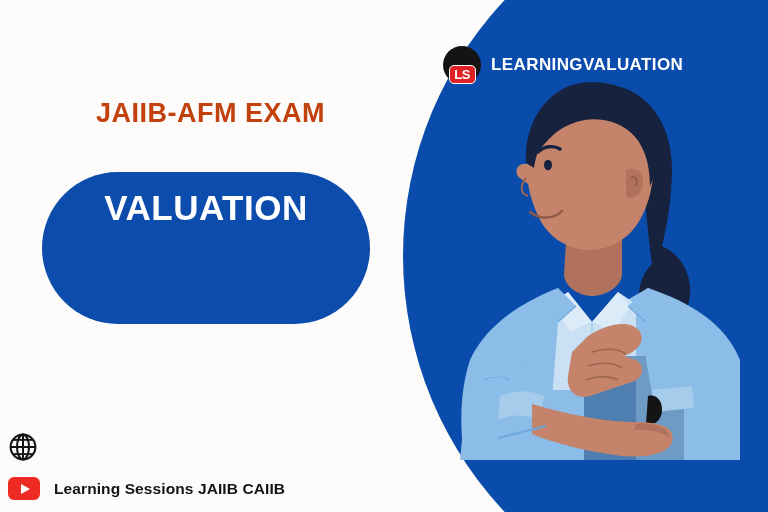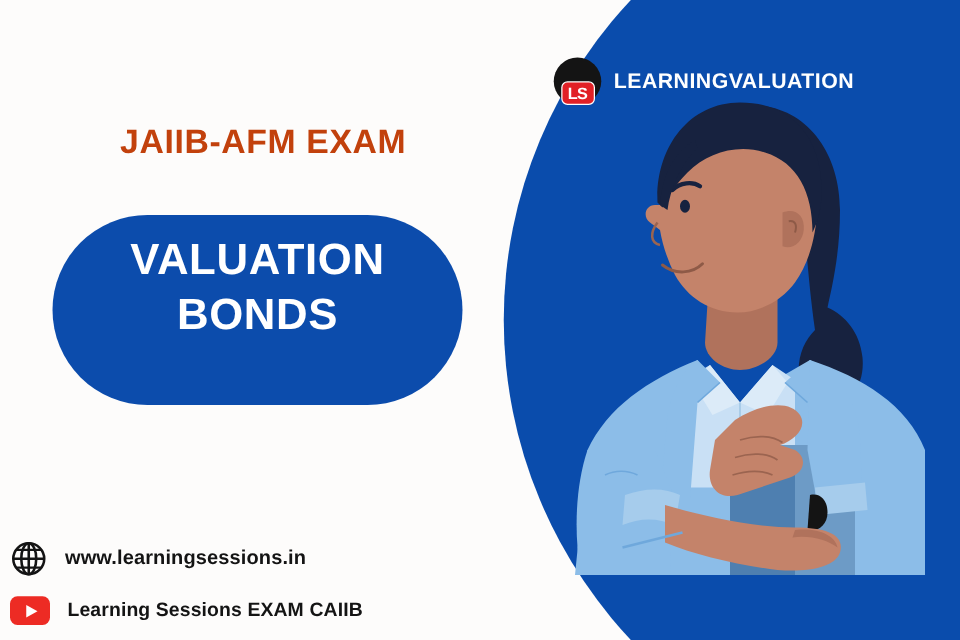--- a/index.html
+++ b/index.html
@@ -250,21 +250,20 @@
         <path d="M58 378 L106 366" stroke="#6FA8DC" stroke-width="2.2" fill="none"></path>
         <path d="M44 320 C52 316 62 316 70 320" stroke="#6FA8DC" stroke-width="1.2" fill="none"></path>
       </g>
     </svg>
   </div>
 
   <div class="kicker">JAIIB-AFM EXAM</div>
 
   <div class="title-pill">
     <div class="title-line">VALUATION</div>
-    <div class="title-line">BONDS</div>
   </div>
 
   <div class="brand">
     <div class="brand-badge">
       <div class="brand-badge-inner">
         <span class="brand-badge-text">LS</span>
       </div>
     </div>
     <div class="brand-words">
       <span>LEARNING</span>
@@ -274,23 +273,22 @@
 
   <div class="footer-row footer-website">
     <svg class="icon-globe" viewBox="0 0 32 32">
       <circle cx="16" cy="16" r="13.2" fill="none" stroke="#141414" stroke-width="2.2"></circle>
       <ellipse cx="16" cy="16" rx="6.4" ry="13.2" fill="none" stroke="#141414" stroke-width="2.2"></ellipse>
       <line x1="2.8" y1="16" x2="29.2" y2="16" stroke="#141414" stroke-width="2.2"></line>
       <line x1="5.2" y1="8.4" x2="26.8" y2="8.4" stroke="#141414" stroke-width="2"></line>
       <line x1="5.2" y1="23.6" x2="26.8" y2="23.6" stroke="#141414" stroke-width="2"></line>
       <line x1="16" y1="2.8" x2="16" y2="29.2" stroke="#141414" stroke-width="2.2"></line>
     </svg>
-    <span class="footer-text">www.learningsessions.in</span>
   </div>
 
   <div class="footer-row footer-youtube">
     <span class="icon-youtube">
       <span class="yt-triangle"></span>
     </span>
-    <span class="footer-text yt">Learning Sessions EXAM CAIIB</span>
+    <span class="footer-text yt">Learning Sessions JAIIB CAIIB</span>
   </div>
 
 </div>
 
 </body></html>

